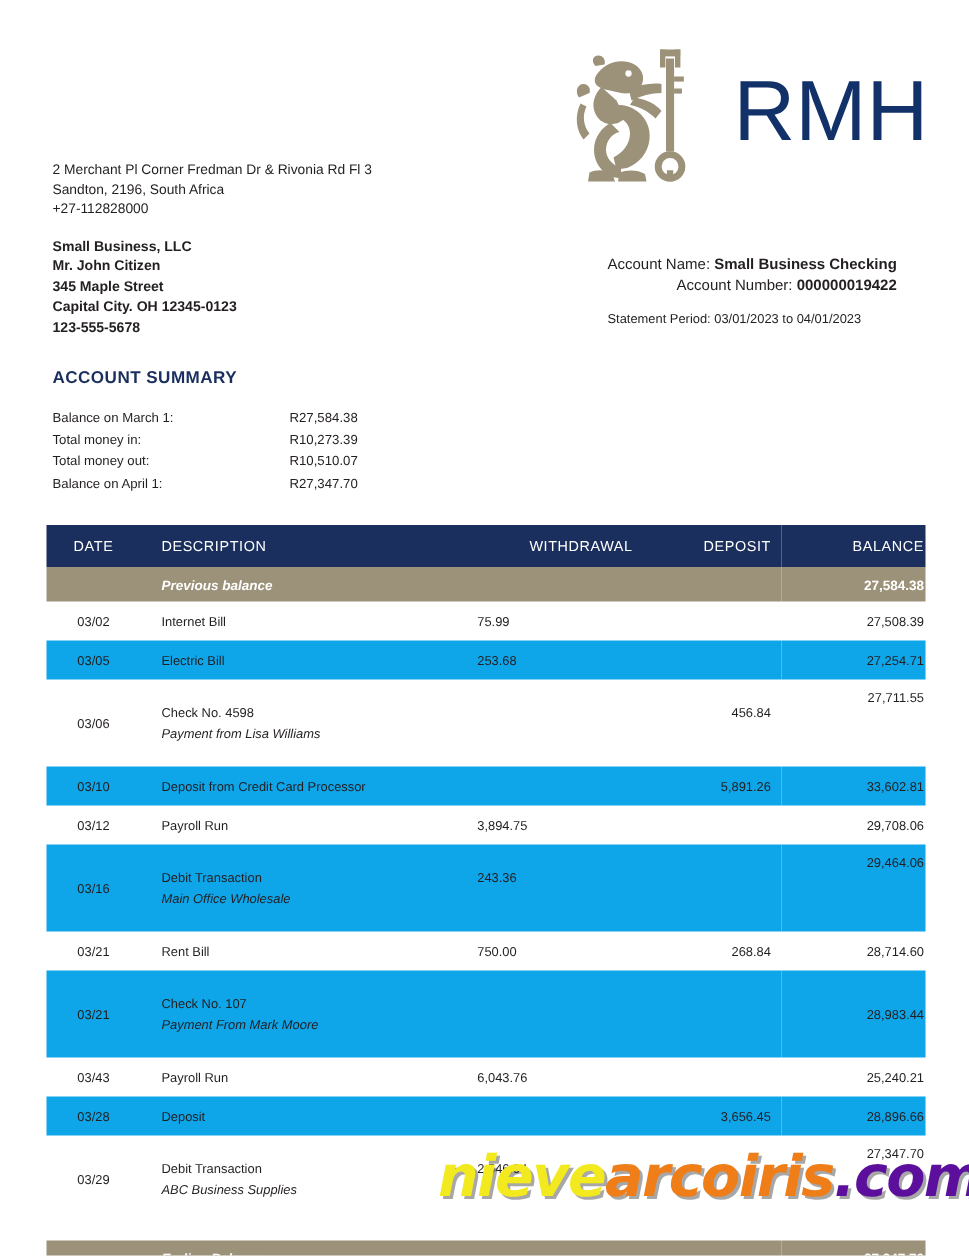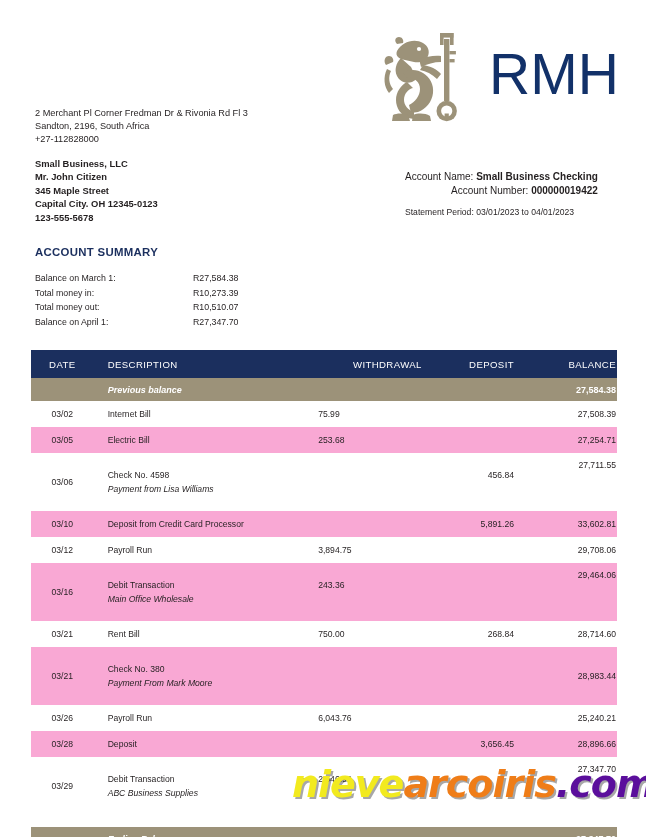--- a/index.html
+++ b/index.html
@@ -140,21 +140,21 @@
     color: #ffffff;
     font-weight: bold;
     height: 23px;
     font-size: 9px;
   }
   tr.band td.c-desc { padding-left: 14px; font-style: italic; }
   tr.band td.c-balance { text-align: right; padding-right: 1px; }
 
   tr.txn td { height: 26px; }
   tr.txn.two-line td { height: 41px; }
-  tr.txn.alt td { background: #f9a8d4; }
+  tr.txn.alt td { background: #0ea5e9; }
 
   td.c-date     { text-align: center; width: 68px; }
   td.c-desc     { text-align: left; padding-left: 14px; width: 206px; }
   td.c-withdraw { text-align: left;  padding-left: 22px; width: 120px; }
   td.c-deposit  { text-align: right; padding-right: 7px; width: 90px; }
   td.c-balance  { text-align: right; padding-right: 1px; width: 102px; }
 
   .desc-main { display: block; line-height: 13px; }
   .desc-sub  { display: block; line-height: 14px; font-style: italic; }
 
@@ -350,29 +350,29 @@
         <td class="c-desc">
           <span class="desc-main">Rent Bill</span>
         </td>
         <td class="c-withdraw">750.00</td>
         <td class="c-deposit">268.84</td>
         <td class="c-balance">28,714.60</td>
       </tr>
       <tr class="txn two-line alt low">
         <td class="c-date">03/21</td>
         <td class="c-desc">
-          <span class="desc-main">Check No. 380</span>
+          <span class="desc-main">Check No. 107</span>
           <span class="desc-sub">Payment From Mark Moore</span>
         </td>
         <td class="c-withdraw"></td>
         <td class="c-deposit"></td>
         <td class="c-balance">28,983.44</td>
       </tr>
       <tr class="txn">
-        <td class="c-date">03/26</td>
+        <td class="c-date">03/43</td>
         <td class="c-desc">
           <span class="desc-main">Payroll Run</span>
         </td>
         <td class="c-withdraw">6,043.76</td>
         <td class="c-deposit"></td>
         <td class="c-balance">25,240.21</td>
       </tr>
       <tr class="txn alt">
         <td class="c-date">03/28</td>
         <td class="c-desc">

